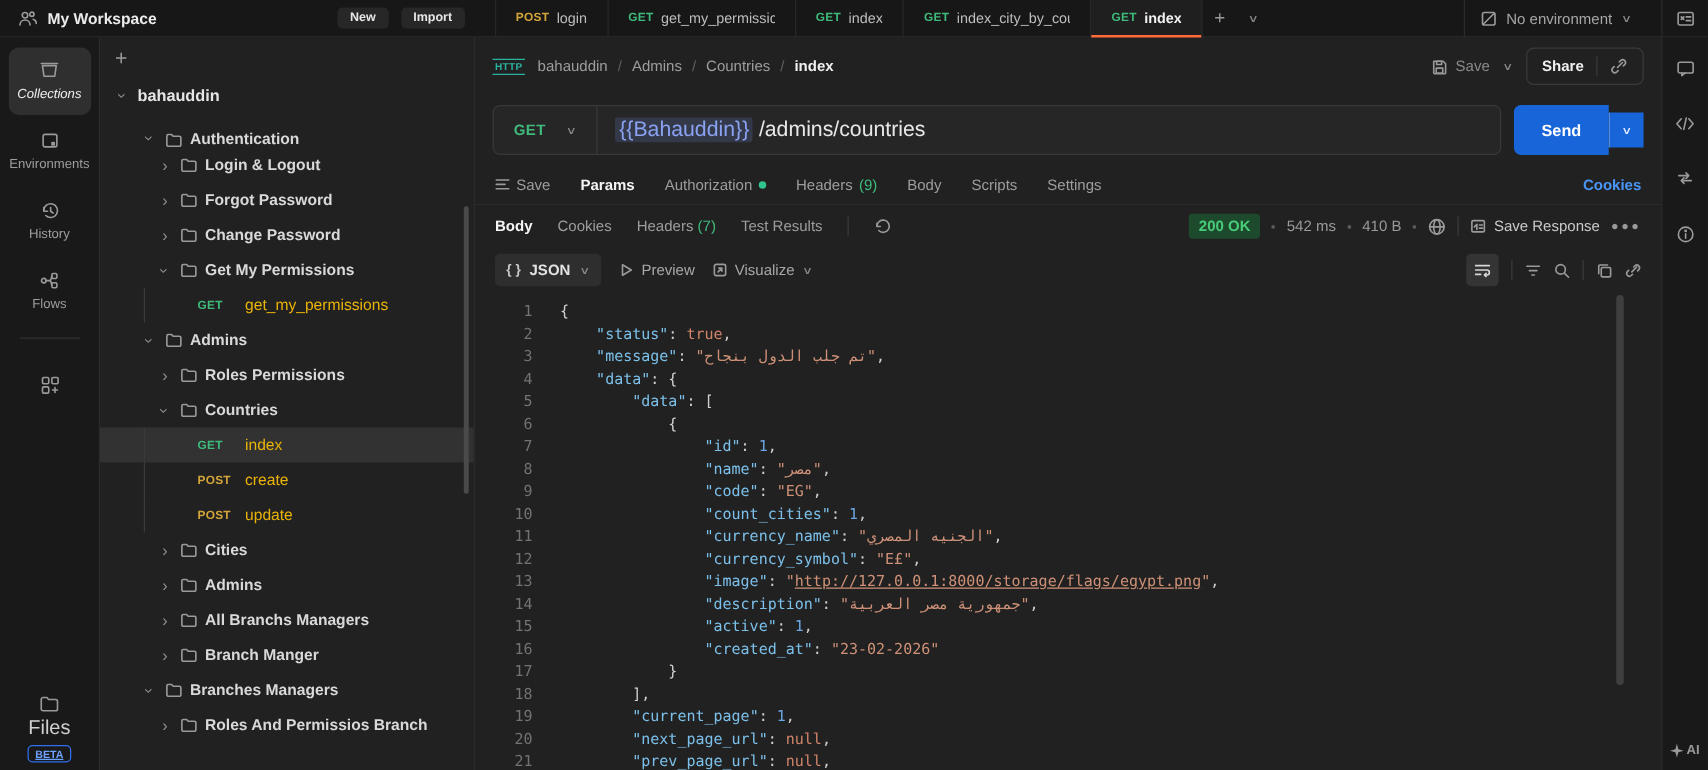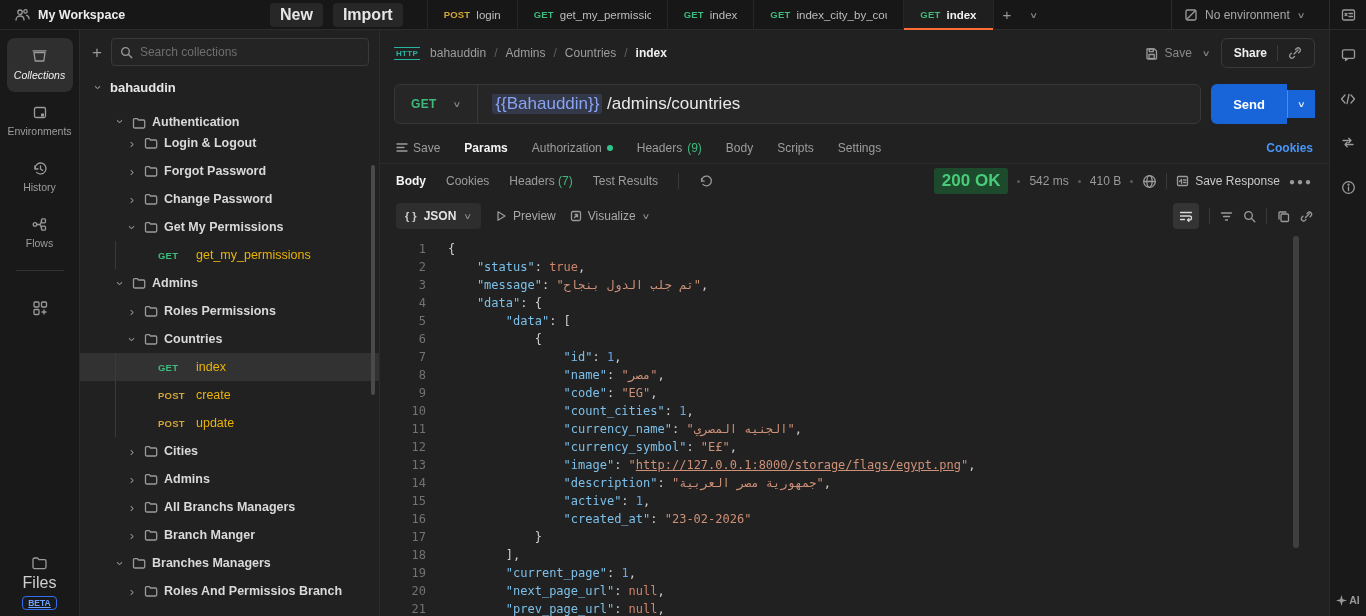--- a/index.html
+++ b/index.html
@@ -5,21 +5,21 @@
   * { box-sizing: border-box; margin: 0; padding: 0; }
   html,body { width:1366px; height:616px; overflow:hidden; background:#1c1c1c;
     font-family:"Liberation Sans", sans-serif; color:#d0d0d0; }
   svg.ic { stroke:#9a9a9a; fill:none; stroke-width:1.3; stroke-linecap:round; stroke-linejoin:round; display:block; }
 
   
   .topbar { height:30px; background:#171717; border-bottom:1px solid #2b2b2b;
     display:flex; align-items:center; }
   .tb-left { flex:0 0 270px; display:flex; align-items:center; gap:8px; padding-left:14px; }
   .ws-name { font-size:12.5px; font-weight:700; color:#ececec; white-space:nowrap; }
-  .tb-btn { background:#272727; border-radius:4px; font-size:16px; font-weight:700;
+  .tb-btn { background:#272727; border-radius:4px; font-size:10px; font-weight:700;
     color:#e6e6e6; padding:3px 10px; margin-right:10px; cursor:pointer; }
   .tabstrip { display:flex; align-items:stretch; height:30px; margin-left:14px; }
   .tab { position:relative; display:flex; align-items:center; gap:6px; padding:0 16px;
     border-left:1px solid #272727; max-width:150px; cursor:pointer; }
   .tab:last-child { border-right:1px solid #272727; }
   .tab .tm { font-size:9.5px; font-weight:700; letter-spacing:.2px; }
   .tab .tl { font-size:11.5px; color:#bdbdbd; white-space:nowrap; overflow:hidden; max-width:105px; }
   .tab.active { background:#1f1f1f; }
   .tab.active .tl { color:#f2f2f2; font-weight:700; }
   .tab.active::after { content:""; position:absolute; left:0; right:0; bottom:0; height:2px; background:#ff6c37; }
@@ -105,21 +105,21 @@
   .reqtabs .t.on { color:#f5f5f5; font-weight:700; }
   .gdot { width:6px; height:6px; border-radius:50%; background:#31c48d; display:inline-block; }
   .gcount { color:#3fba7c; }
   .cookies-link { margin-left:auto; color:#4896f8; font-weight:700; cursor:pointer; }
 
   .resphead { height:34px; display:flex; align-items:center; gap:20px; padding:0 16px; font-size:12px; color:#9d9d9d; }
   .resphead .t { cursor:pointer; }
   .resphead .t.on { color:#f5f5f5; font-weight:700; }
   .rh-div { width:1px; height:16px; background:#3a3a3a; }
   .rh-right { margin-left:auto; display:flex; align-items:center; gap:9px; }
-  .status-pill { background:#1d4a2c; color:#49cc7a; font-size:17px; font-weight:700;
+  .status-pill { background:#1d4a2c; color:#49cc7a; font-size:12px; font-weight:700;
     padding:3px 8px; border-radius:3px; }
   .dot { width:3px; height:3px; border-radius:50%; background:#5a5a5a; }
   .meta { color:#9a9a9a; font-size:12px; }
   .saveresp { display:flex; align-items:center; gap:6px; color:#c9c9c9; font-size:12px; cursor:pointer; }
   .ellip { color:#9a9a9a; font-size:10px; letter-spacing:2px; cursor:pointer; }
 
   .viewerbar { height:36px; display:flex; align-items:center; gap:14px; padding:0 16px; }
   .fmt-dd { display:flex; align-items:center; gap:7px; background:#2e2e2e; border-radius:4px;
     height:26px; padding:0 9px; cursor:pointer; }
   .fmt-dd .br { color:#c9c9c9; font-size:11px; font-weight:700; }
@@ -270,29 +270,20 @@
           </svg>
       </span>
       <span class="rl">Files</span>
       <span class="beta">BETA</span>
     </div>
   </div>
 
   <div class="sidebar">
     <div class="sb-top">
       <span class="plus">+</span>
-      <div class="searchbox">
-        <span>
-          <svg class="ic" width="13" height="13" viewBox="0 0 13 13">
-              <circle cx="5.5" cy="5.5" r="3.8"></circle>
-              <line x1="8.5" y1="8.5" x2="11.8" y2="11.8"></line>
-            </svg>
-        </span>
-        <input placeholder="Search collections" style="">
-      </div>
     </div>
     <div>
         <div class="trow" style="padding-left: 12px;">
           <span class="tchev exp">›</span>
           <span class="clabel">bahauddin</span>
         </div>
         <div class="trow" style="padding-left: 34px; align-items: flex-end;">
           <span class="tchev exp">›</span>
           <span>
             <svg class="ic" width="14" height="12" viewBox="0 0 14 12">

